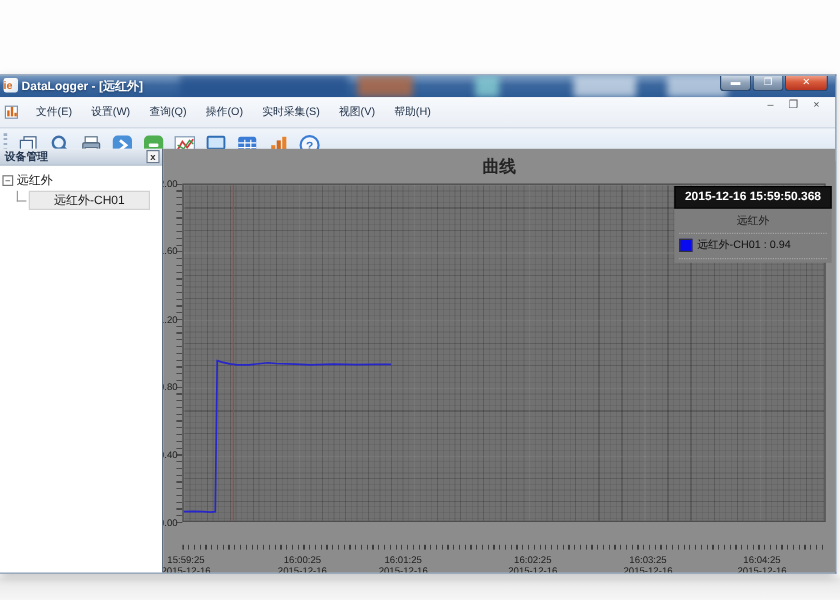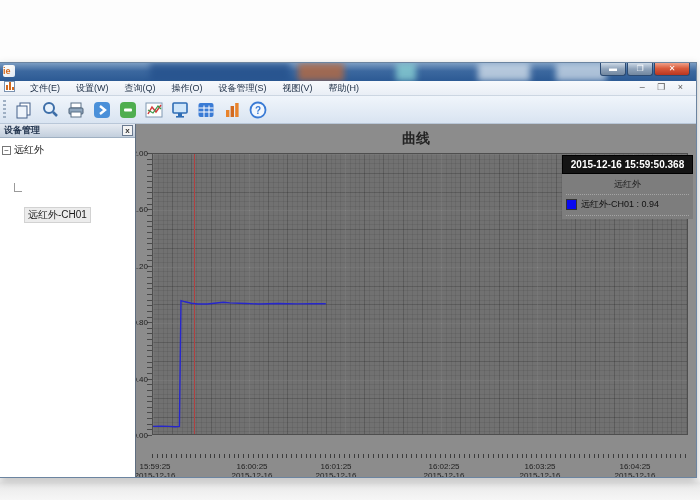--- a/index.html
+++ b/index.html
@@ -20,22 +20,22 @@
   .app-ico { position:absolute; left:3px; top:2px; width:12px; height:12px; z-index:3;
     background:linear-gradient(135deg,#f8f8f8 40%,#dce6f2); border-radius:2px;
     color:#d2691e; font-size:9px; font-weight:bold; line-height:12px; }
   .win-btns { position:absolute; right:6px; top:0; display:flex; z-index:4; }
   .win-btn { height:13px; border:1px solid #2b4a72; border-top:none; text-align:center;
     color:#fff; font-size:8px; line-height:11px; background:linear-gradient(#cdd9e6,#8fa3ba 50%,#72879f);
     border-radius:0 0 3px 3px; margin-left:1px; }
   .win-btn.min,.win-btn.max { width:26px; }
   .win-btn.close { width:36px; background:linear-gradient(#f0a088,#d95b3c 45%,#b83520); }
   
-  .menubar { position:relative; height:15px; background:linear-gradient(#f7f9fc,#e9eef5);
-    border-bottom:1px solid #ccd6e2; display:flex; font-size:9px; color:#1d2e45; }
+  .menubar { position:relative; height:26px; background:linear-gradient(#f7f9fc,#e9eef5);
+    border-bottom:1px solid #ccd6e2; display:flex; align-items:center; font-size:9px; color:#1d2e45; }
   .menu-doc-ico { width:11px; height:11px; margin:0 7px 0 4px; background:#fff; border:1px solid #7a92b0;
     display:flex; align-items:flex-end; }
   .menu-doc-ico i { display:block; width:2px; margin:0 0 1px 1px; background:#d2691e;}
   .menu-item { padding:1px 8px; white-space:nowrap; }
   .mdi-ctrls { position:absolute; right:8px; top:1px; color:#555; font-size:9px; letter-spacing:5px; }
   
   .toolbar { height:28px; background:linear-gradient(#f0f5fb,#d9e4f1);
     border-bottom:1px solid #b9c7d8; display:flex; align-items:center; }
   .grip { width:3px; height:20px; margin:0 5px 0 3px;
     background:repeating-linear-gradient(#9fb0c4 0 2px,transparent 2px 4px); }
@@ -46,21 +46,21 @@
   .side-hd { height:14px; background:linear-gradient(#e6ebf2,#c3cfdd); border-bottom:1px solid #9fb0c2;
     display:flex; align-items:center; font-size:9px; font-weight:bold; color:#22344e; padding-left:4px; }
   .side-close { margin-left:auto; margin-right:2px; width:11px; height:11px; background:#f4f4f4;
     border:1px solid #6a7a90; font-size:8px; line-height:9px; text-align:center; color:#333; }
   .tree { padding:4px 2px; font-size:10px; color:#1a1a1a; }
   .tree-root { display:flex; align-items:center; gap:3px; padding:1px 0; }
   .expander { width:9px; height:9px; border:1px solid #777; background:#fff; font-size:8px;
     line-height:7px; text-align:center; color:#333; }
   .tree-child { display:flex; align-items:center; margin:1px 0 0 12px; }
   .connector { width:8px; height:9px; border-left:1px solid #9a9a9a; border-bottom:1px solid #9a9a9a; margin-right:2px; margin-top:-7px;}
-  .tree-child-label { background:#ececec; border:1px solid #d2d2d2; padding:0 3px;margin-top:48px; }
+  .tree-child-label { background:#ececec; border:1px solid #d2d2d2; padding:0 20px; }
   
   .chart-panel { position:relative; flex:1; background:#8c8c8c; overflow:hidden; }
   .chart-title { position:absolute; top:6px; left:0; right:0; text-align:center;
     font-size:14px; font-weight:bold; color:#242424; }
   .plot { position:absolute; left:16px; top:29px; width:536px; height:282px;
     border:1px solid #4e4e4e;
     background:
       repeating-linear-gradient(to right, rgba(255,255,255,.17) 0 1px, transparent 1px 96px),
       repeating-linear-gradient(to bottom, rgba(255,255,255,.17) 0 1px, transparent 1px 56.4px),
       repeating-linear-gradient(to right, rgba(0,0,0,.12) 0 1px, transparent 1px 19.2px),
@@ -98,38 +98,39 @@
 
 <div class="app-window">
 
   <div class="titlebar">
     <div class="blob" style="left:150px;width:140px;background:#24508c"></div>
     <div class="blob" style="left:298px;width:46px;background:#c06a3a"></div>
     <div class="blob" style="left:396px;width:20px;background:#8fd8d8"></div>
     <div class="blob" style="left:478px;width:52px;background:#dde7f0"></div>
     <div class="blob" style="left:556px;width:50px;background:#d3e0ec"></div>
     <div class="app-ico">ie</div>
+    <div class="titlebar-text">DataLogger - [远红外]</div>
     <div class="win-btns">
       <div class="win-btn min">▬</div>
       <div class="win-btn max">❐</div>
       <div class="win-btn close">✕</div>
     </div>
   </div>
 
   <div class="menubar">
     <div class="menu-doc-ico">
         <i style="height:5px"></i>
         <i style="height:8px"></i>
         <i style="height:3px"></i>
       </div>
     <div class="menu-item">文件(E)</div>
     <div class="menu-item">设置(W)</div>
     <div class="menu-item">查询(Q)</div>
     <div class="menu-item">操作(O)</div>
-    <div class="menu-item">设备管理(S)</div>
+    <div class="menu-item">实时采集(S)</div>
     <div class="menu-item">视图(V)</div>
     <div class="menu-item">帮助(H)</div>
     <div class="mdi-ctrls">– ❐ ×</div>
   </div>
 
   <div class="toolbar">
     <div class="grip"></div>
     <div class="tbtn">
       <svg width="20" height="20">
           <rect x="6" y="3" width="10" height="12" fill="#fff" stroke="#44618a"></rect>

